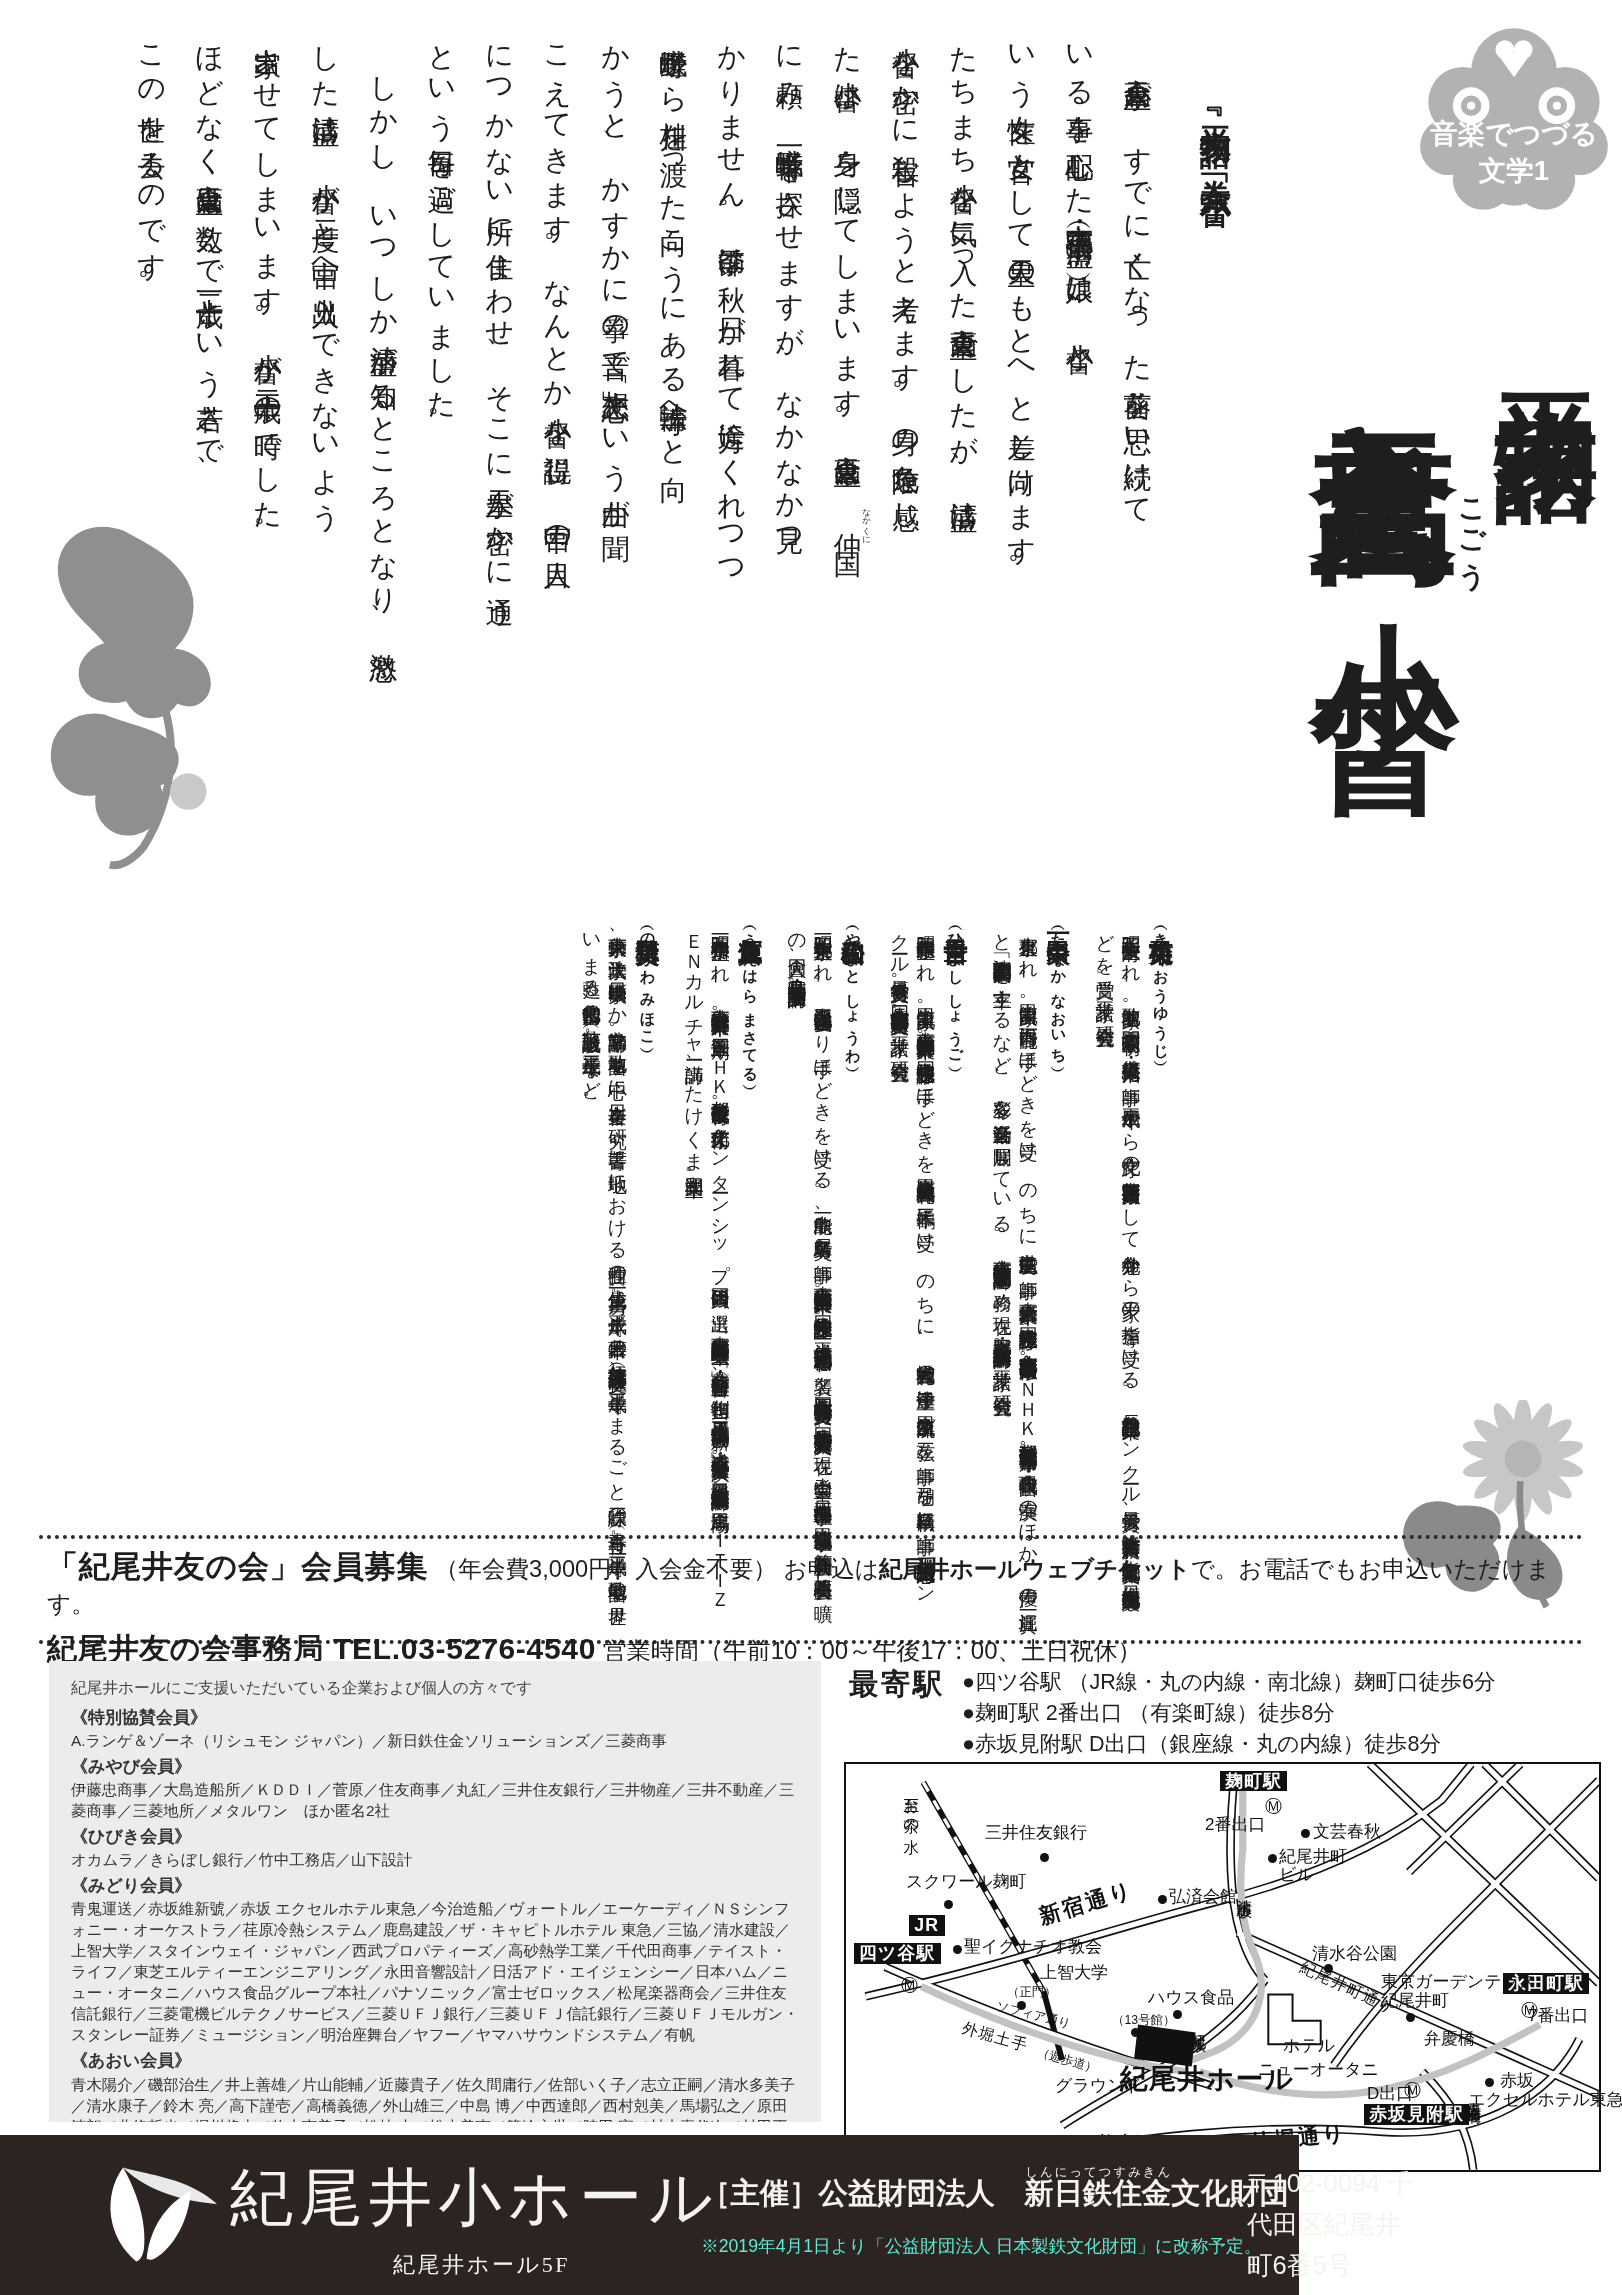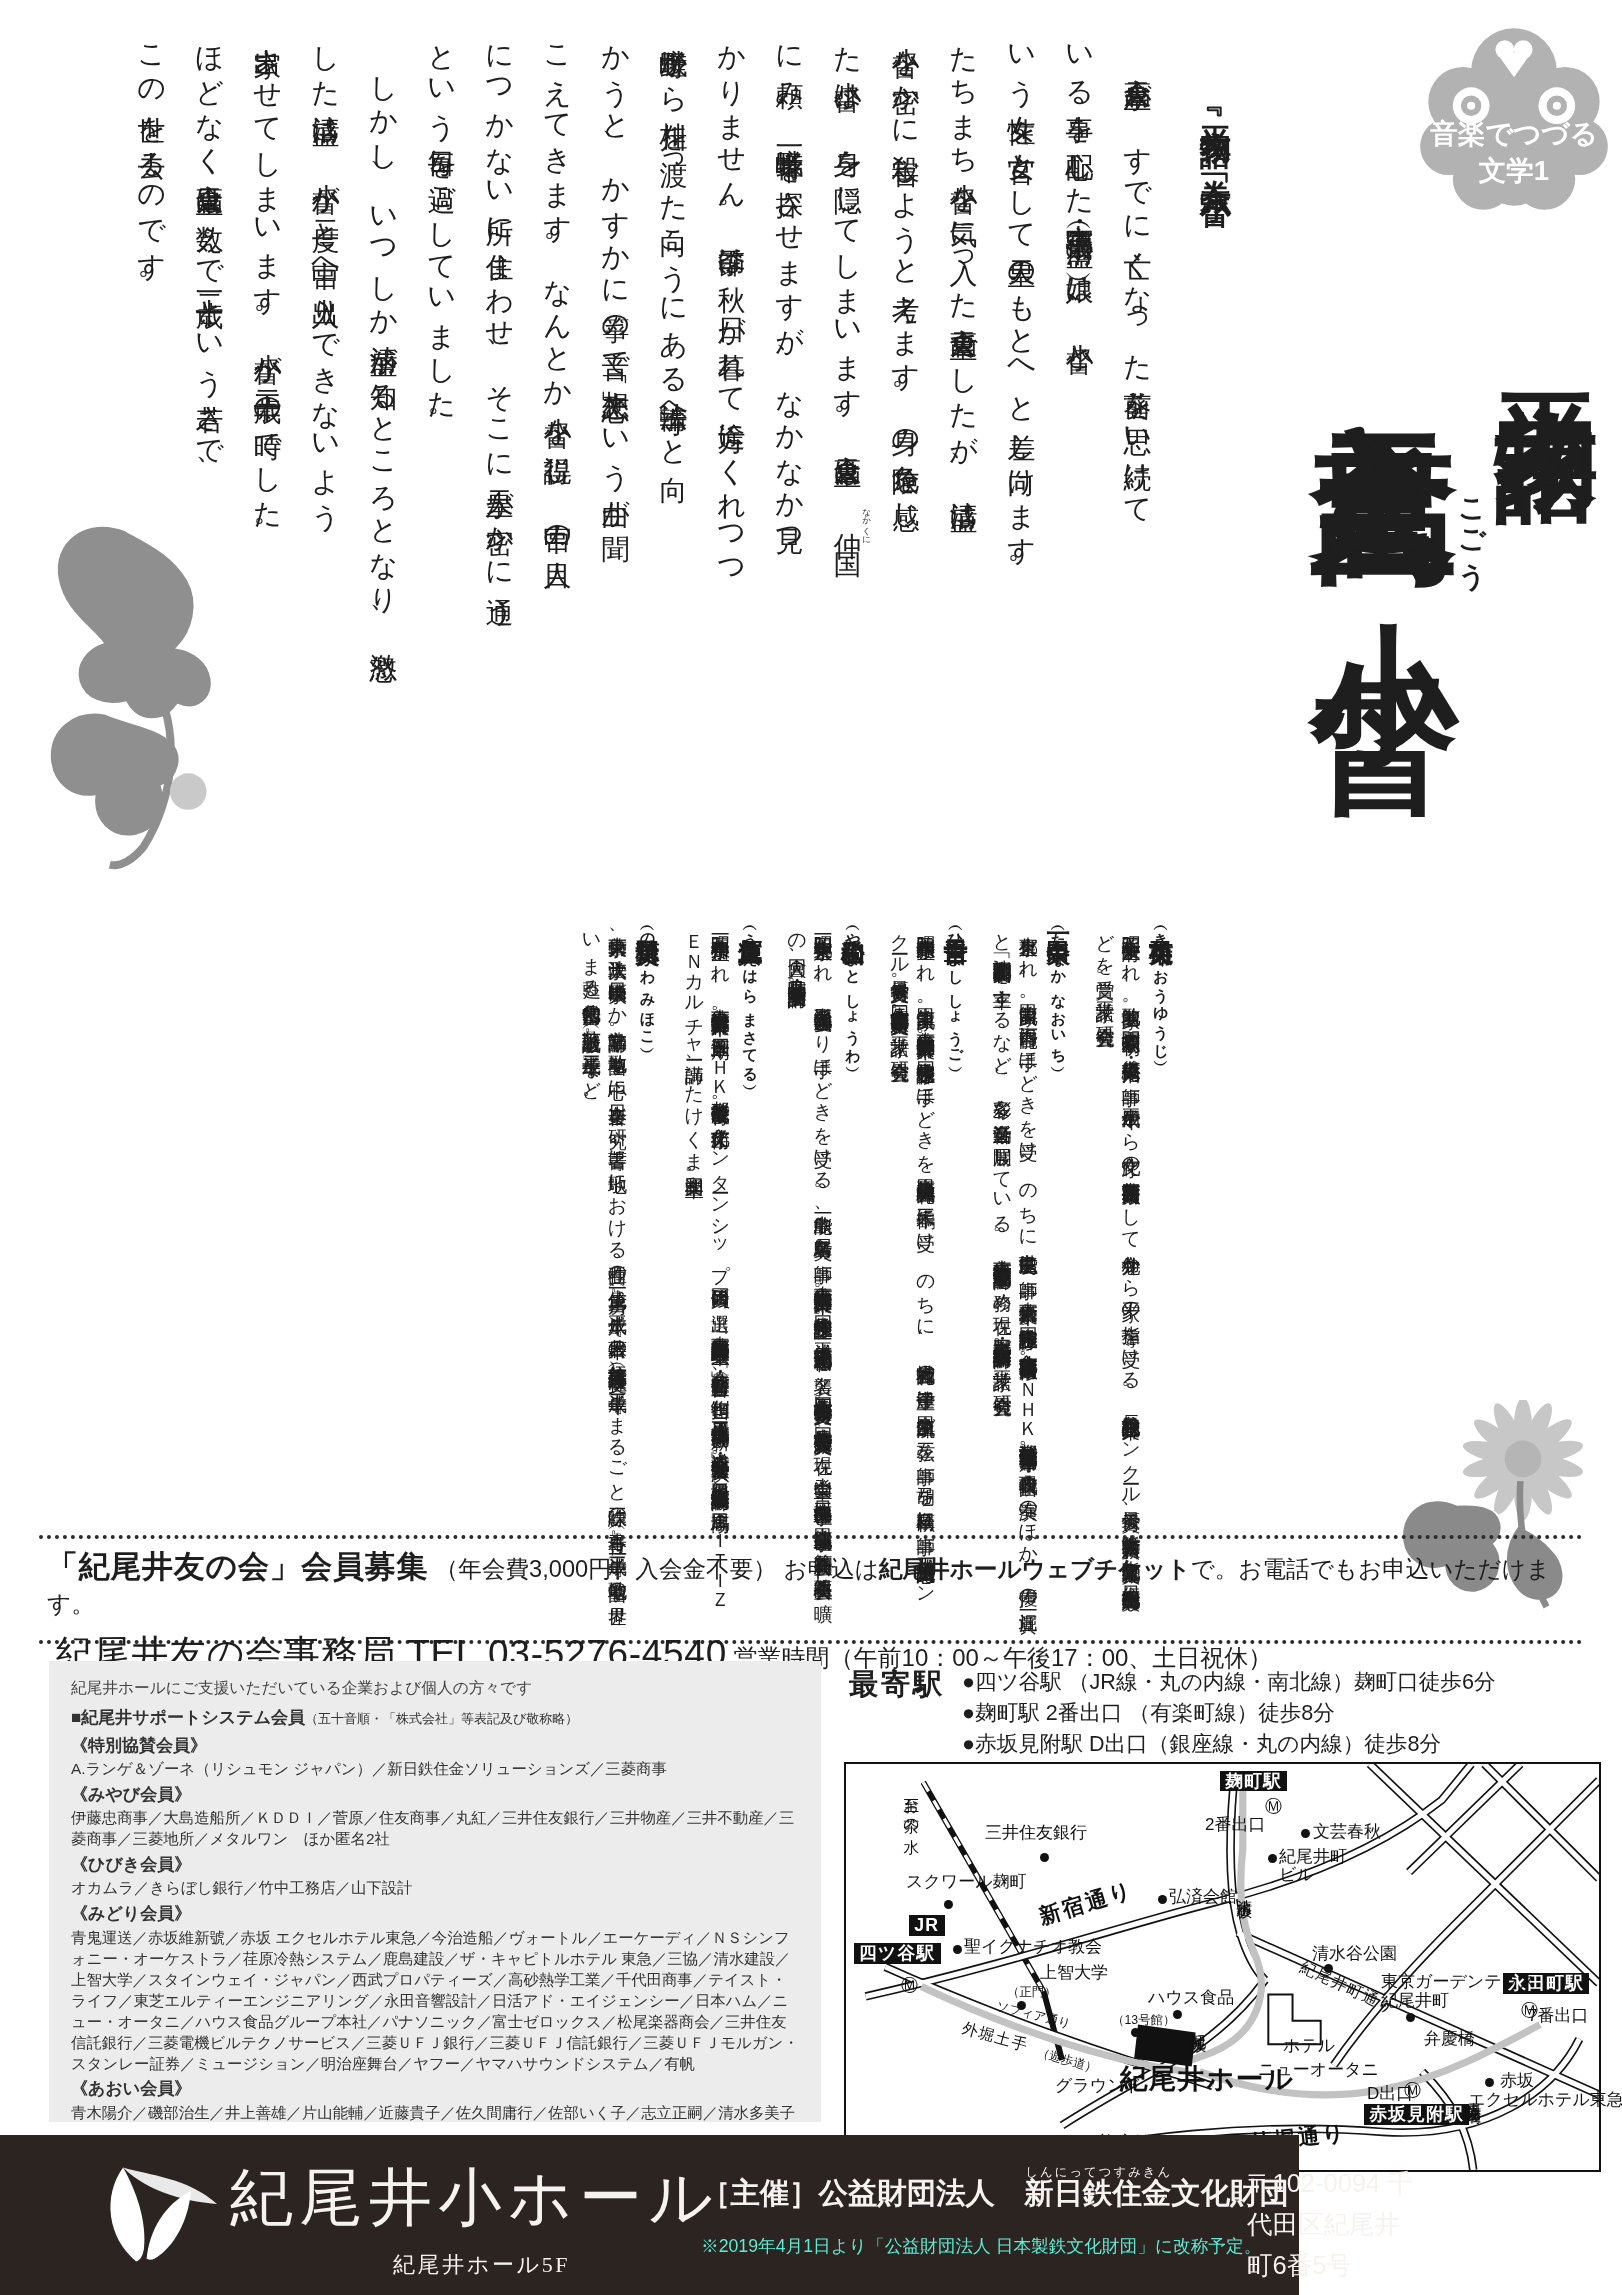--- a/index.html
+++ b/index.html
@@ -35,21 +35,21 @@
   
   .ornament{position:absolute;}
 
   
   .dotted{position:absolute;left:39px;width:1544px;border-top:4.6px dotted #2b2b2b;}
   #band{position:absolute;left:47px;top:1546px;width:1544px;font-family:"Liberation Sans","DejaVu Sans",sans-serif;}
   #band .l1{font-size:23.6px;}
   #band .l1 .big{font-size:31px;font-weight:bold;letter-spacing:0.7px;}
   #band .l1 .bold{font-weight:bold;}
   #band .l2{margin-top:9.2px;font-size:24px;}
-  #band .l2 .office{font-size:37px;font-weight:normal;letter-spacing:0.7px;margin-left:9px;}
+  #band .l2 .office{font-size:30px;font-weight:bold;letter-spacing:0.7px;}
 
   
   #sponsors{position:absolute;left:49px;top:1661px;width:772px;height:461px;background:#ececec;
             font-family:"Liberation Sans","DejaVu Sans",sans-serif;color:#333;
             padding:17px 22px;box-sizing:border-box;overflow:hidden;}
   #sponsors .intro{font-size:15.7px;margin-bottom:6.5px;color:#444;}
   #sponsors .sys{font-size:17px;font-weight:bold;margin-bottom:5.2px;}
   #sponsors .sys .note{font-size:13px;font-weight:normal;}
   .sp-label{font-size:17px;font-weight:bold;margin:3.9px 0 1.3px;}
   .sp-members{font-size:15.4px;line-height:21px;margin:0 0 1.3px;color:#333;}
@@ -207,23 +207,20 @@
       <span>お申込は</span><span class="bold">紀尾井ホールウェブチケット</span><span>で。お電話でもお申込いただけます。</span>
     </div>
     <div class="l2">
       <span class="office">紀尾井友の会事務局  TEL.03-5276-4540</span>
       <span>営業時間（午前10：00～午後17：00、土日祝休）</span>
     </div>
   </div>
 
   <div id="sponsors">
     <div class="intro">紀尾井ホールにご支援いただいている企業および個人の方々です</div>
-    <div class="sys">
-      <span>■紀尾井サポートシステム会員</span><span class="note">（五十音順・「株式会社」等表記及び敬称略）</span>
-    </div>
     <div id="sponsor-groups">
         <div class="sp-label">《特別協賛会員》</div>
         <div class="sp-members">A.ランゲ＆ゾーネ（リシュモン ジャパン）／新日鉄住金ソリューションズ／三菱商事</div>
         <div class="sp-label">《みやび会員》</div>
         <div class="sp-members">伊藤忠商事／大島造船所／ＫＤＤＩ／菅原／住友商事／丸紅／三井住友銀行／三井物産／三井不動産／三菱商事／三菱地所／メタルワン　ほか匿名2社</div>
         <div class="sp-label">《ひびき会員》</div>
         <div class="sp-members">オカムラ／きらぼし銀行／竹中工務店／山下設計</div>
         <div class="sp-label">《みどり会員》</div>
         <div class="sp-members">青鬼運送／赤坂維新號／赤坂 エクセルホテル東急／今治造船／ヴォートル／エーケーディ／ＮＳシンフォニー・オーケストラ／荏原冷熱システム／鹿島建設／ザ・キャピトルホテル 東急／三協／清水建設／上智大学／スタインウェイ・ジャパン／西武プロパティーズ／高砂熱学工業／千代田商事／テイスト・ライフ／東芝エルティーエンジニアリング／永田音響設計／日活アド・エイジェンシー／日本ハム／ニュー・オータニ／ハウス食品グループ本社／パナソニック／富士ゼロックス／松尾楽器商会／三井住友信託銀行／三菱電機ビルテクノサービス／三菱ＵＦＪ銀行／三菱ＵＦＪ信託銀行／三菱ＵＦＪモルガン・スタンレー証券／ミュージション／明治座舞台／ヤフー／ヤマハサウンドシステム／有帆</div>
         <div class="sp-label">《あおい会員》</div>

